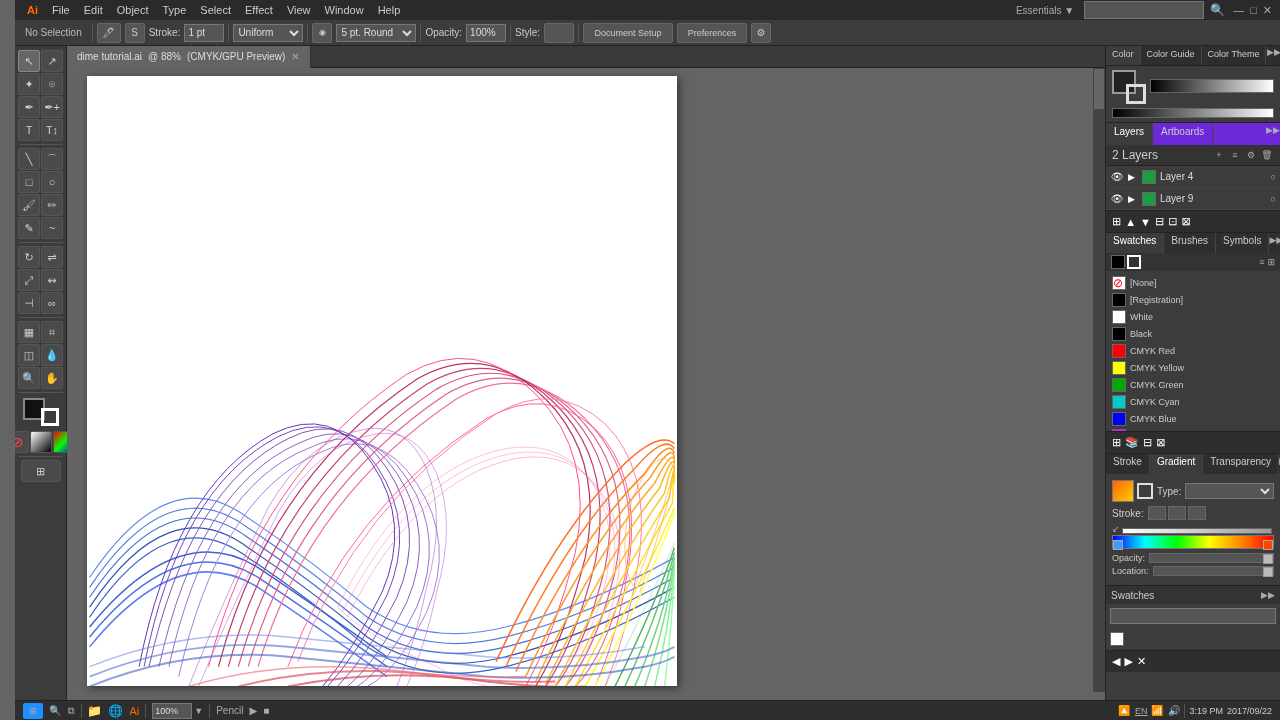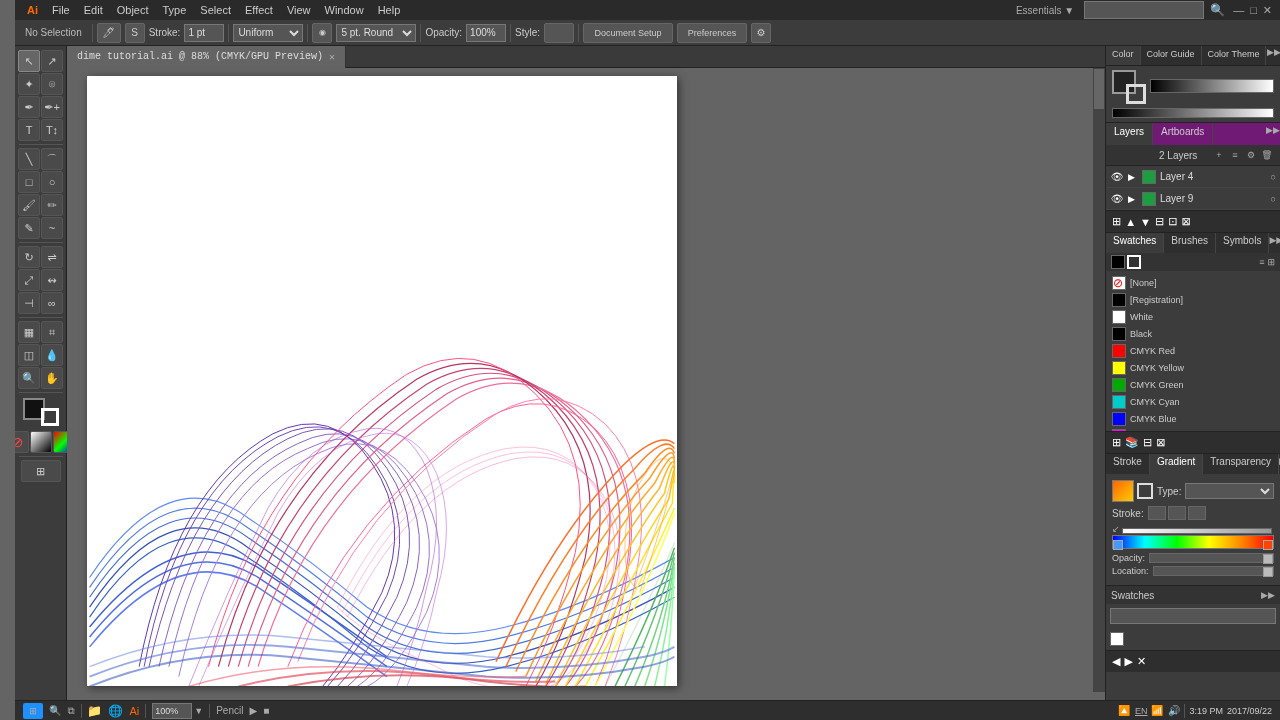--- a/index.html
+++ b/index.html
@@ -86,21 +86,20 @@
       position: relative;
     }
 
     
     #doc-tabs {
       height: 22px;
       background: #3a3a3a;
       display: flex;
       align-items: center;
       border-bottom: 1px solid #222;
-      font-family: Liberation Mono, monospace;
     }
     .doc-tab {
       height: 22px;
       padding: 0 10px;
       background: #5a5a5a;
       border-right: 1px solid #333;
       font-size: 10px;
       display: flex; align-items: center; gap: 6px;
       cursor: pointer; color: #ddd;
     }
@@ -140,41 +139,41 @@
       width: 100%; height: 65%;
     }
 
     
     #layers-panel {
       border-bottom: 1px solid #222;
       flex-shrink: 0;
     }
     .panel-tabs {
       display: flex;
-      background: #701a75;
+      background: #6d28d9;
       height: 22px;
     }
     .panel-tab {
       padding: 3px 8px;
       font-size: 10px;
       cursor: pointer;
       color: #ccc;
       border-right: 1px solid #444;
     }
     .panel-tab.active { background: #3c3c3c; color: #fff; }
     .panel-header {
       display: flex;
       align-items: center;
       padding: 3px 6px;
       background: #333;
       border-bottom: 1px solid #222;
       gap: 4px;
       justify-content: space-between;
     }
-    .panel-header-title { font-size: 10px; color: #ccc; margin-left: 47px; }
+    .panel-header-title { font-size: 12px; color: #ccc; }
     .panel-icons { display: flex; gap: 2px; }
     .p-icon { width: 14px; height: 14px; font-size: 9px; cursor: pointer; color: #aaa; display:flex; align-items:center; justify-content:center; }
 
     .layer-item {
       display: flex;
       align-items: center;
       height: 22px;
       padding: 0 4px;
       gap: 4px;
       border-bottom: 1px solid #444;

